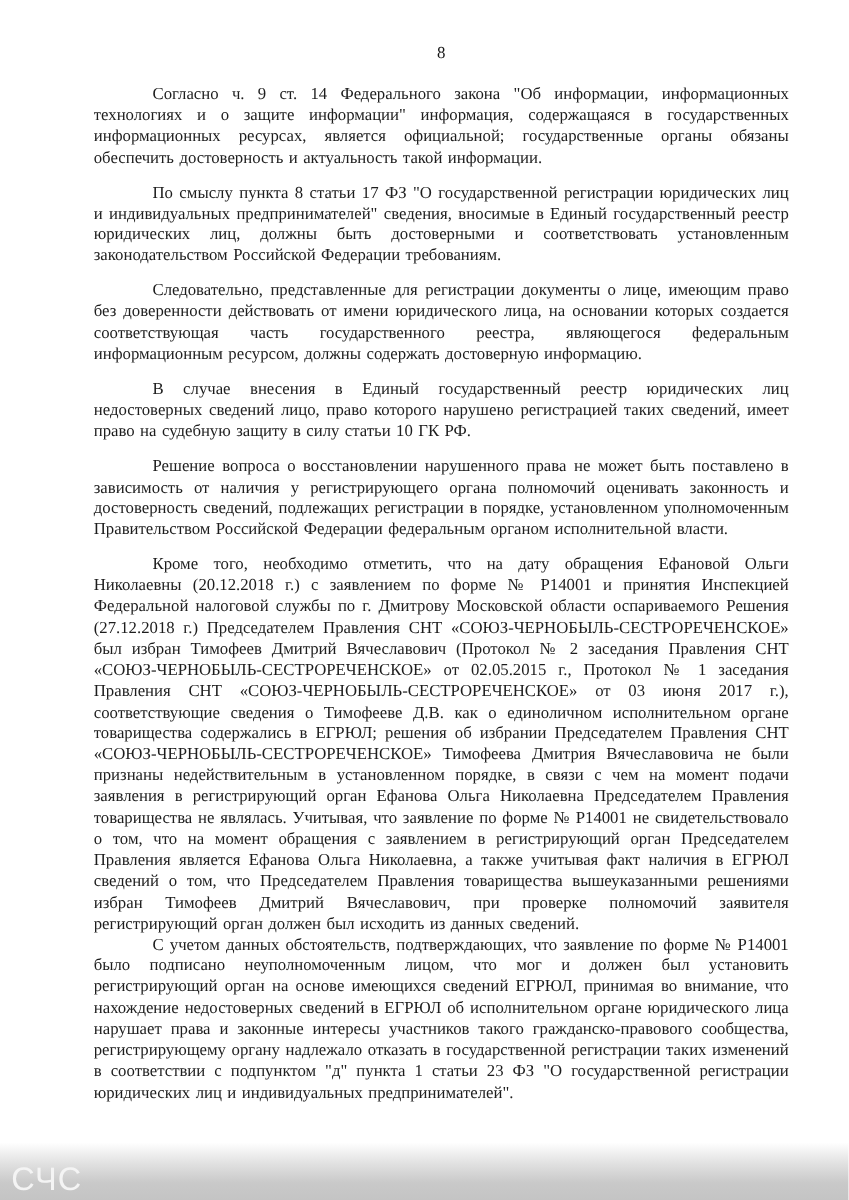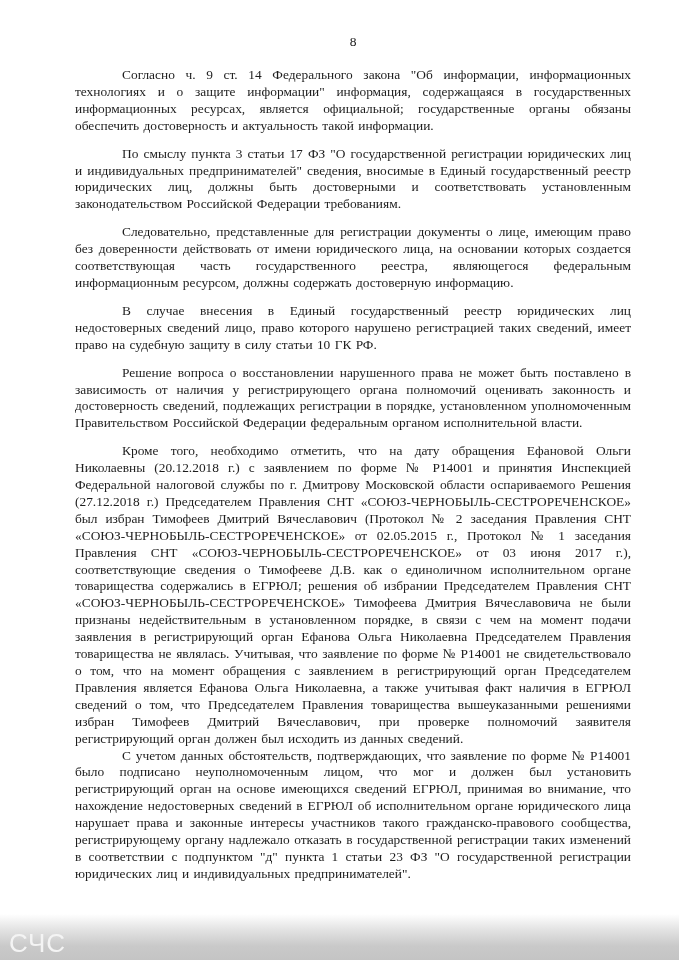--- a/index.html
+++ b/index.html
@@ -63,21 +63,21 @@
 </style>
 </head>
 <body>
 
 <div class="page">
   <div class="content">
     <div class="page-number">8</div>
 
     <p>Согласно ч. 9 ст. 14 Федерального закона "Об информации, информационных технологиях и о защите информации" информация, содержащаяся в государственных информационных ресурсах, является официальной; государственные органы обязаны обеспечить достоверность и актуальность такой информации.</p>
 
-    <p class="gap">По смыслу пункта 3 статьи 17 ФЗ "О государственной регистрации юридических лиц и индивидуальных предпринимателей" сведения, вносимые в Единый государственный реестр юридических лиц, должны быть достоверными и соответствовать установленным законодательством Российской Федерации требованиям.</p>
+    <p class="gap">По смыслу пункта 8 статьи 17 ФЗ "О государственной регистрации юридических лиц и индивидуальных предпринимателей" сведения, вносимые в Единый государственный реестр юридических лиц, должны быть достоверными и соответствовать установленным законодательством Российской Федерации требованиям.</p>
 
     <p class="gap">Следовательно, представленные для регистрации документы о лице, имеющим право без доверенности действовать от имени юридического лица, на основании которых создается соответствующая часть государственного реестра, являющегося федеральным информационным ресурсом, должны содержать достоверную информацию.</p>
 
     <p class="gap">В случае внесения в Единый государственный реестр юридических лиц недостоверных сведений лицо, право которого нарушено регистрацией таких сведений, имеет право на судебную защиту в силу статьи 10 ГК РФ.</p>
 
     <p class="gap">Решение вопроса о восстановлении нарушенного права не может быть поставлено в зависимость от наличия у регистрирующего органа полномочий оценивать законность и достоверность сведений, подлежащих регистрации в порядке, установленном уполномоченным Правительством Российской Федерации федеральным органом исполнительной власти.</p>
 
     <p class="gap">Кроме того, необходимо отметить, что на дату обращения Ефановой Ольги Николаевны (20.12.2018 г.) с заявлением по форме № Р14001 и принятия Инспекцией Федеральной налоговой службы по г. Дмитрову Московской области оспариваемого Решения (27.12.2018 г.) Председателем Правления СНТ «СОЮЗ-ЧЕРНОБЫЛЬ-СЕСТРОРЕЧЕНСКОЕ» был избран Тимофеев Дмитрий Вячеславович (Протокол № 2 заседания Правления СНТ «СОЮЗ-ЧЕРНОБЫЛЬ-СЕСТРОРЕЧЕНСКОЕ» от 02.05.2015 г., Протокол № 1 заседания Правления СНТ «СОЮЗ-ЧЕРНОБЫЛЬ-СЕСТРОРЕЧЕНСКОЕ» от 03 июня 2017 г.), соответствующие сведения о Тимофееве Д.В. как о единоличном исполнительном органе товарищества содержались в ЕГРЮЛ; решения об избрании Председателем Правления СНТ «СОЮЗ-ЧЕРНОБЫЛЬ-СЕСТРОРЕЧЕНСКОЕ» Тимофеева Дмитрия Вячеславовича не были признаны недействительным в установленном порядке, в связи с чем на момент подачи заявления в регистрирующий орган Ефанова Ольга Николаевна Председателем Правления товарищества не являлась. Учитывая, что заявление по форме № Р14001 не свидетельствовало о том, что на момент обращения с заявлением в регистрирующий орган Председателем Правления является Ефанова Ольга Николаевна, а также учитывая факт наличия в ЕГРЮЛ сведений о том, что Председателем Правления товарищества вышеуказанными решениями избран Тимофеев Дмитрий Вячеславович, при проверке полномочий заявителя регистрирующий орган должен был исходить из данных сведений.</p>
 
     <p>С учетом данных обстоятельств, подтверждающих, что заявление по форме № Р14001 было подписано неуполномоченным лицом, что мог и должен был установить регистрирующий орган на основе имеющихся сведений ЕГРЮЛ, принимая во внимание, что нахождение недостоверных сведений в ЕГРЮЛ об исполнительном органе юридического лица нарушает права и законные интересы участников такого гражданско-правового сообщества, регистрирующему органу надлежало отказать в государственной регистрации таких изменений в соответствии с подпунктом "д" пункта 1 статьи 23 ФЗ "О государственной регистрации юридических лиц и индивидуальных предпринимателей".</p>

